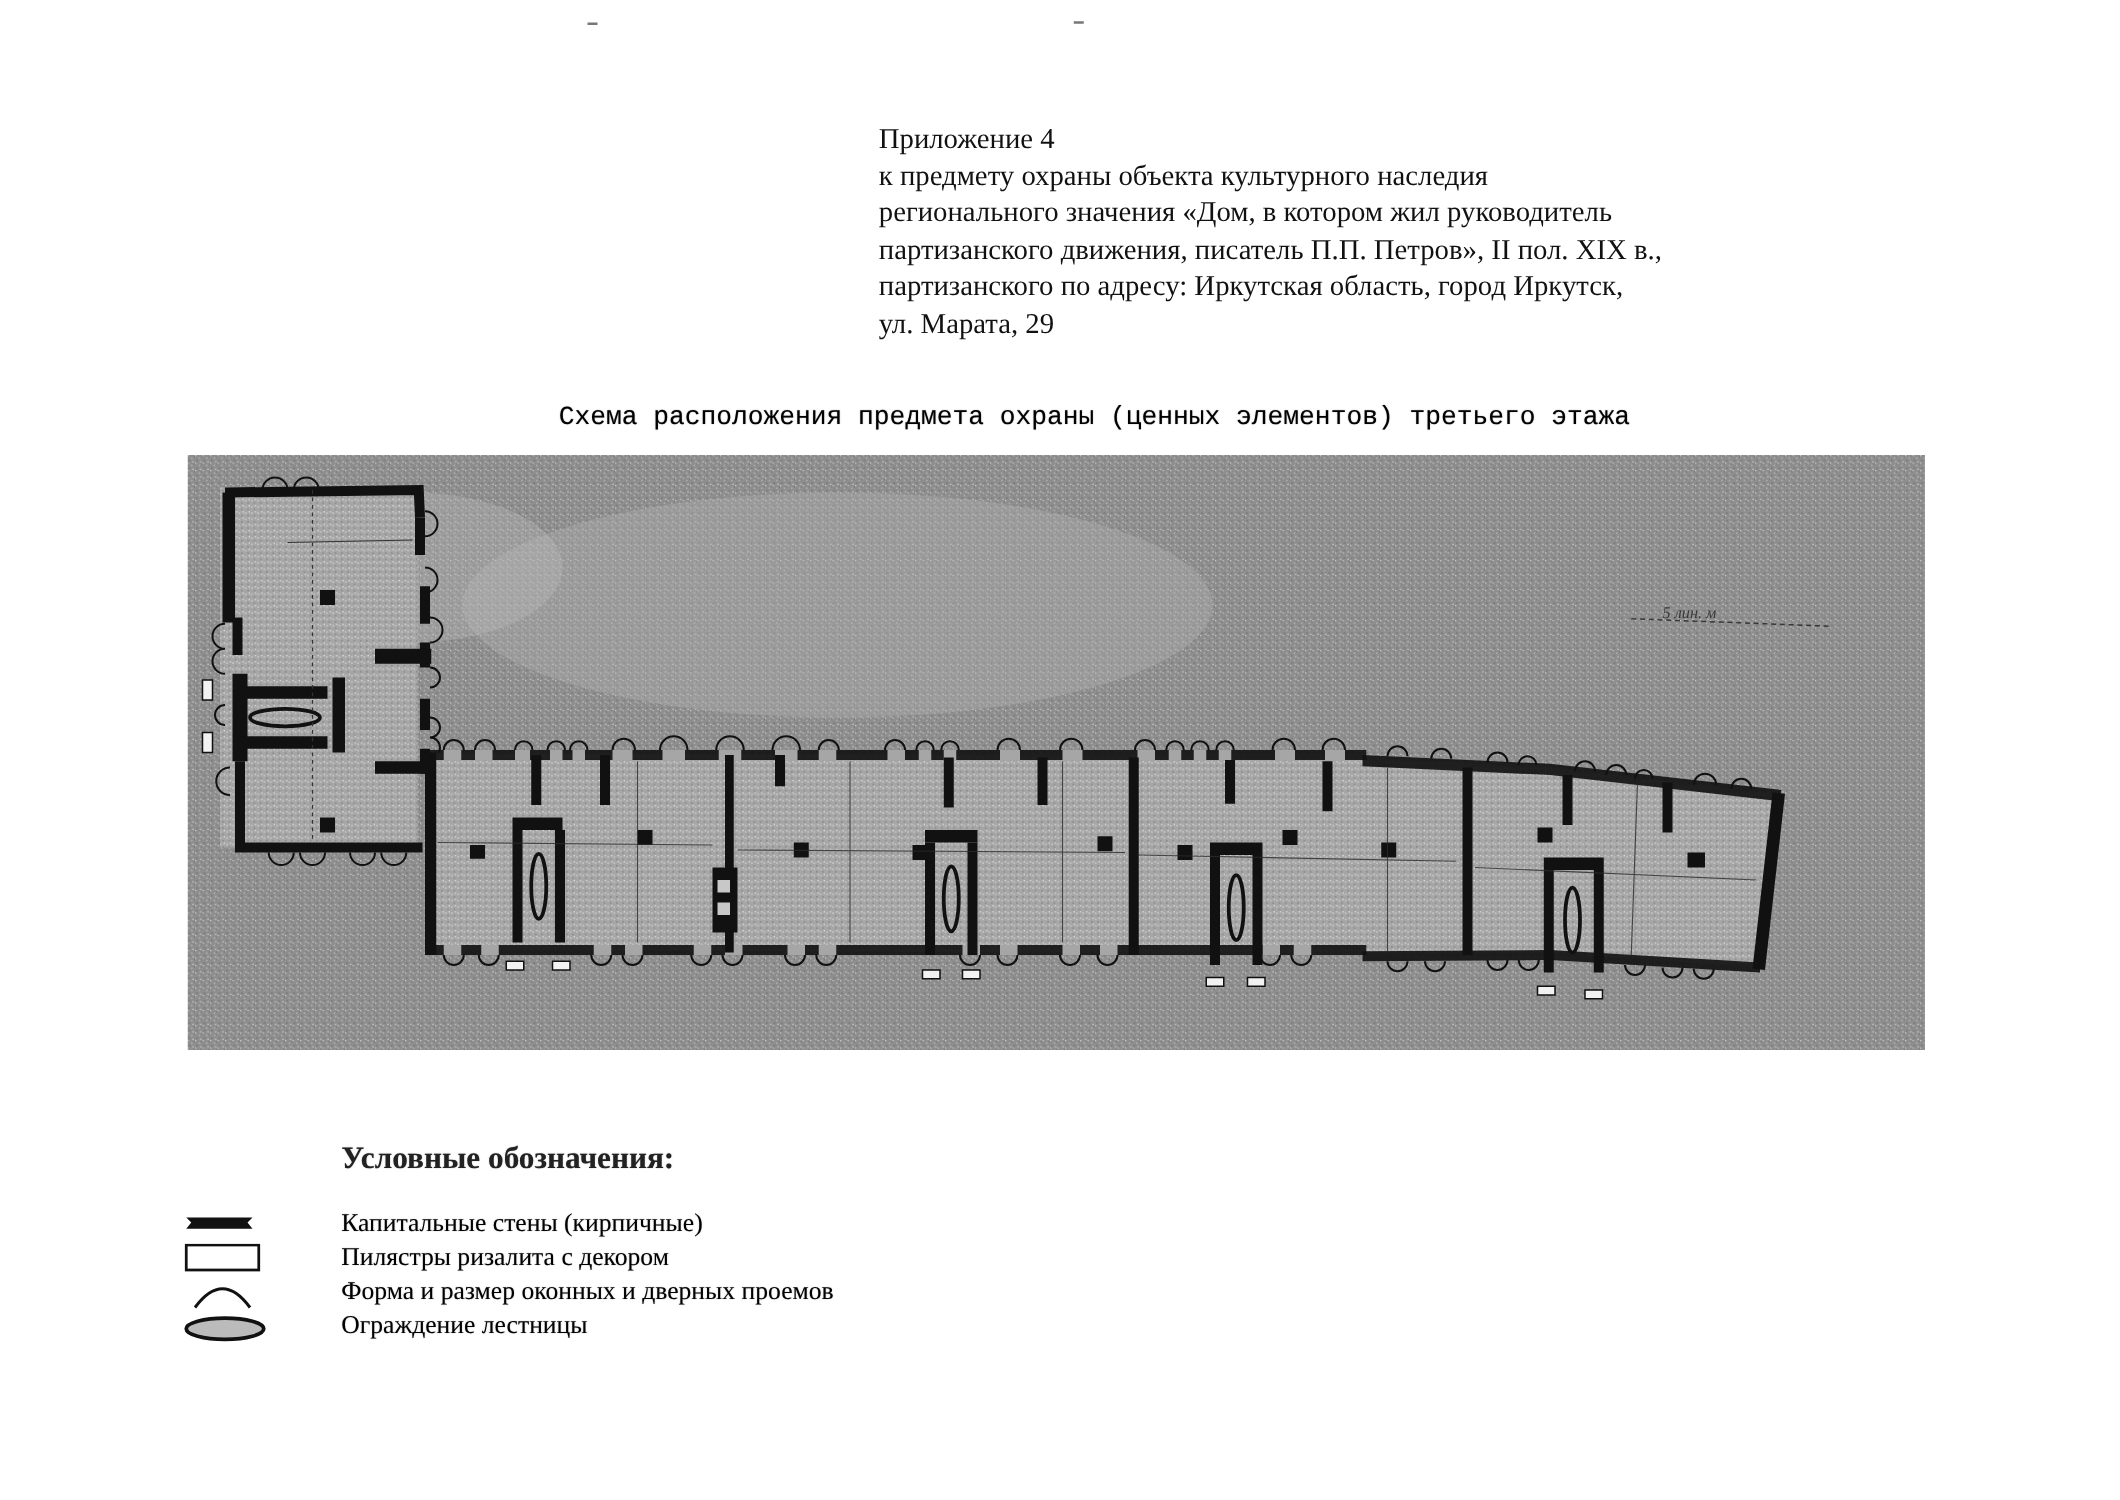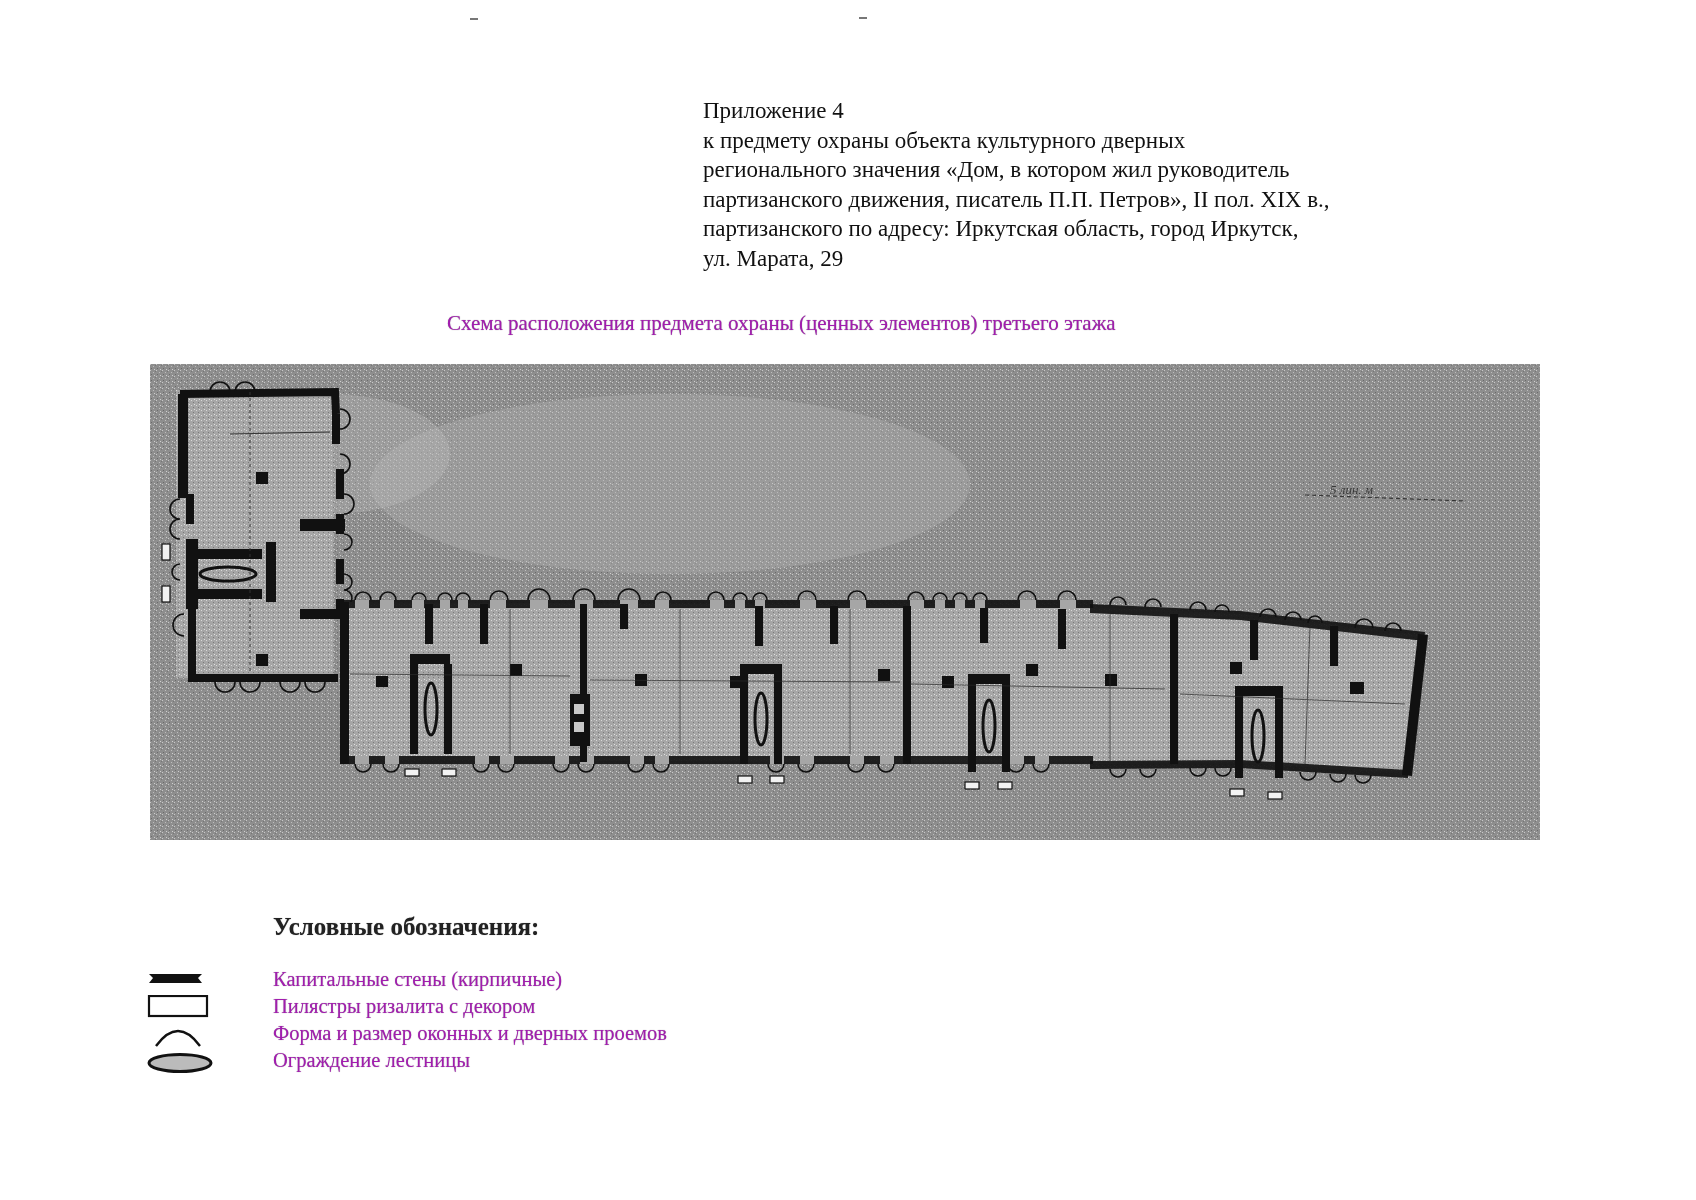--- a/index.html
+++ b/index.html
@@ -1,40 +1,40 @@
 <!DOCTYPE html>
 <html><head>
 <meta charset="utf-8">
 <style>
   html, body { margin: 0; padding: 0; background: #ffffff; }
   body { width: 1696px; height: 1200px; position: relative; overflow: hidden;
          font-family: "Liberation Serif", "DejaVu Serif", serif; color: #111; }
   .header-block { position: absolute; right: 93px; top: 96px; width: 900px;
                   text-align: left; font-size: 23px; line-height: 29.5px; }
   .header-block div { white-space: nowrap; }
-  .scheme-title { position: absolute; left: 447px; top: 311px; font-size: 21px;
-                  color: #a21caf; white-space: nowrap;
-                  text-shadow: 0 0 1px #888; }
+  .scheme-title { position: absolute; left: 447px; top: 323px; font-size: 21px;
+                  color: #000000; white-space: nowrap;
+                  text-shadow: 0 0 1px #888; font-family: Liberation Mono, monospace; }
   .plan { position: absolute; left: 150px; top: 364px; width: 1390px; height: 386px; }
   .plan svg { display: block; }
   .legend-title { position: absolute; left: 273px; top: 913px; font-size: 25px; color: #222;
                   text-shadow: 0 0 1px #999; font-weight: bold; }
   .legend-list { position: absolute; left: 140px; top: 968px; }
   .legend-item { position: relative; height: 27px; }
   .legend-item .label { position: absolute; left: 133px; top: 0; font-size: 20.5px;
-                        white-space: nowrap; color: #a21caf; text-shadow: 0 0 1px #999; }
+                        white-space: nowrap; color: #000000; text-shadow: 0 0 1px #999; }
   .legend-item svg { position: absolute; left: 0; top: 0; }
   .speck { position: absolute; background: #777; width: 8px; height: 2px; }
 </style>
 </head>
 <body>
 
 <div class="header-block">
   <div>Приложение 4</div>
-  <div>к предмету охраны объекта культурного дверных</div>
+  <div>к предмету охраны объекта культурного наследия</div>
   <div>регионального значения «Дом, в котором жил руководитель</div>
   <div>партизанского движения, писатель П.П. Петров», II пол. XIX в.,</div>
   <div>партизанского по адресу: Иркутская область, город Иркутск,</div>
   <div>ул. Марата, 29</div>
 </div>
 
 <div class="scheme-title">Схема расположения предмета охраны (ценных элементов) третьего этажа</div>
 
 <div class="plan">
   <svg width="1390" height="476" viewBox="0 0 1390 476" xmlns="http://www.w3.org/2000/svg">

